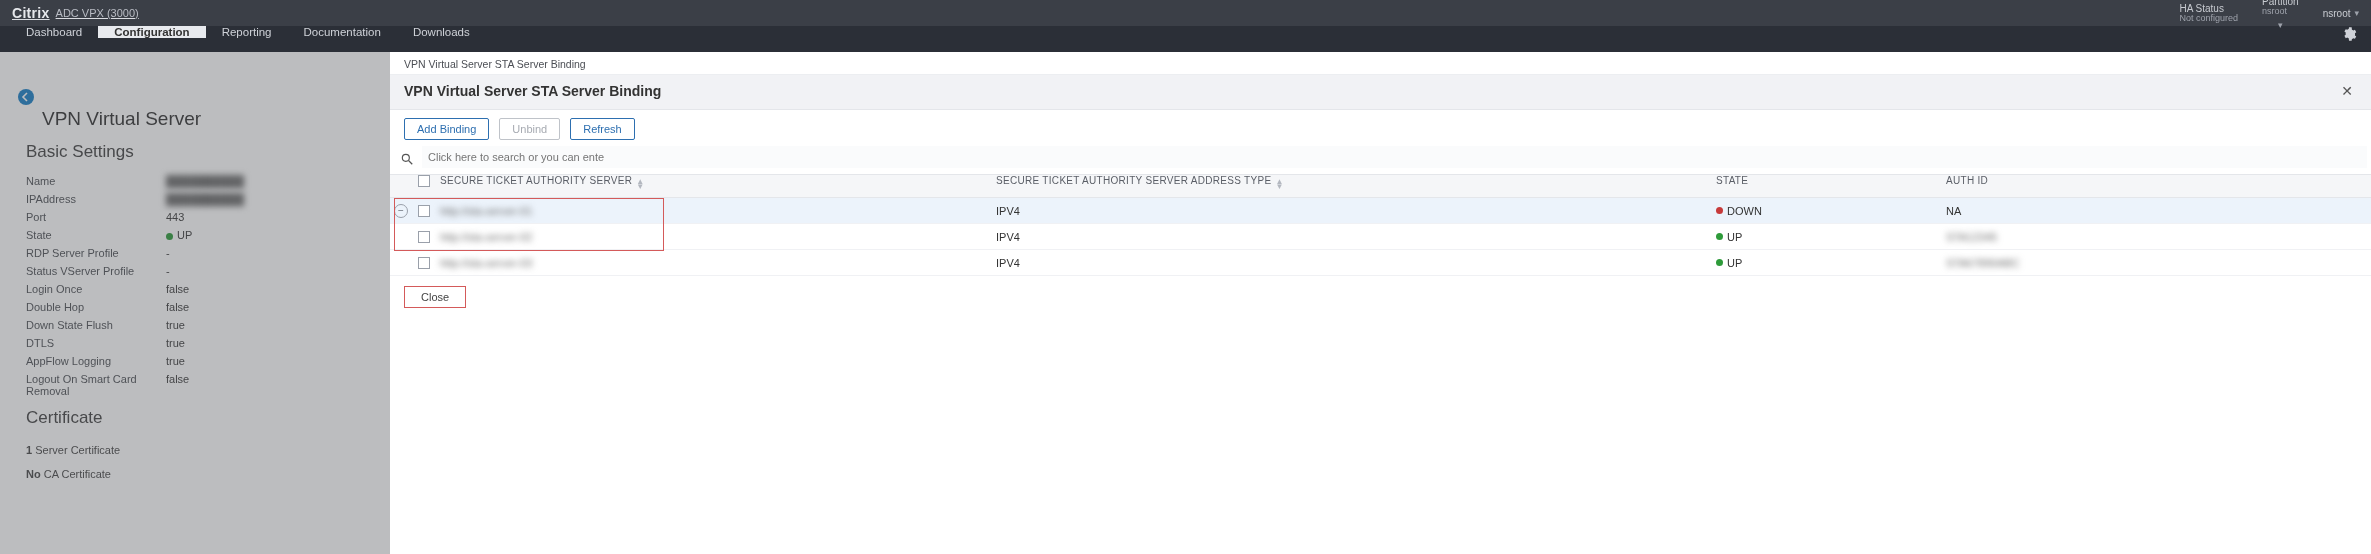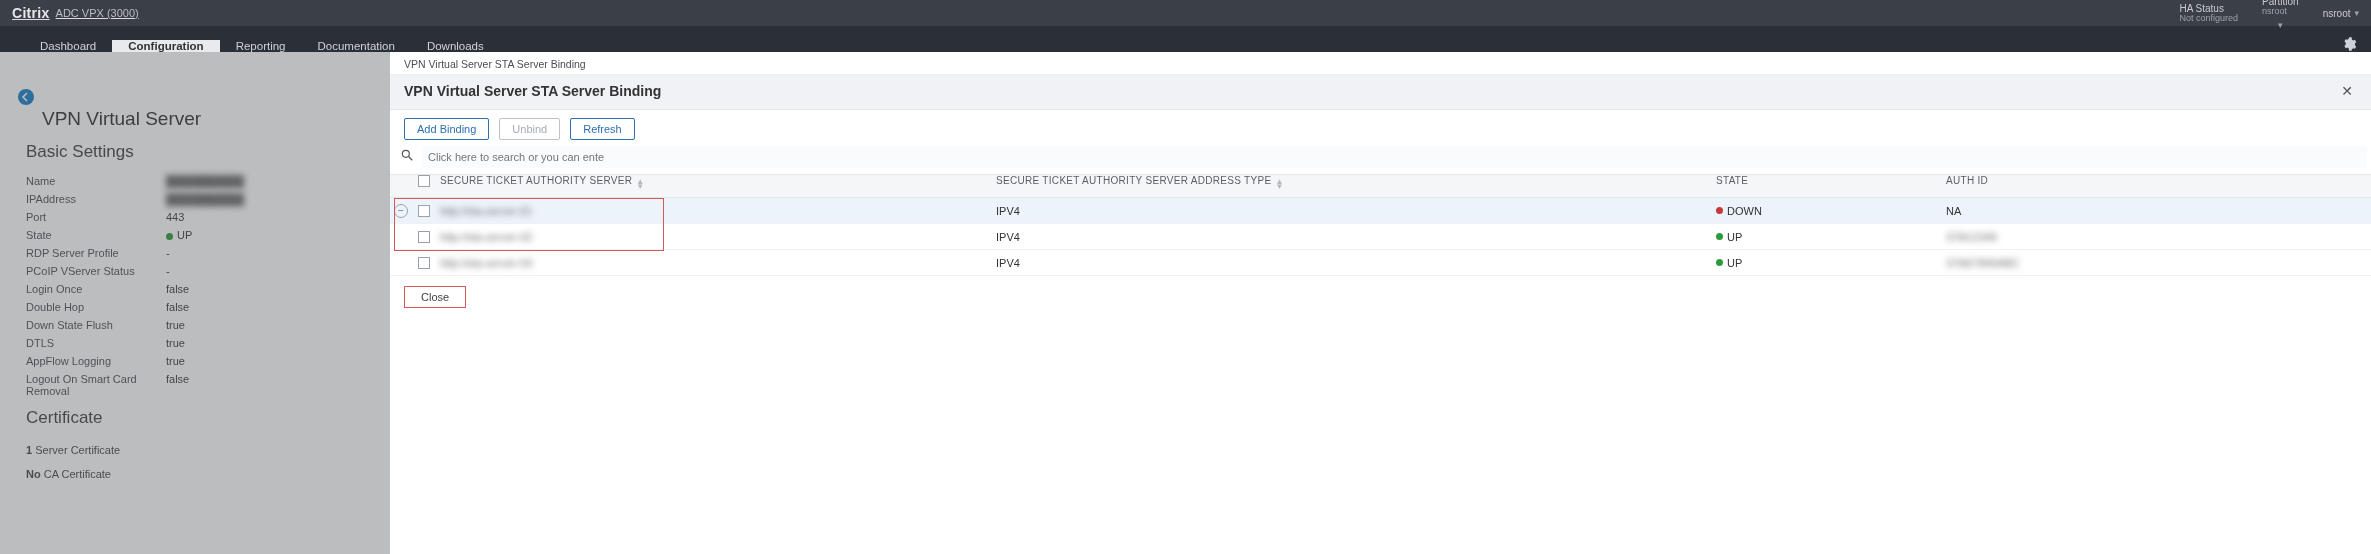--- a/index.html
+++ b/index.html
@@ -10,21 +10,21 @@
   .brand { display: flex; align-items: center; gap: 6px; text-decoration: underline; }
   .brand-name { color: #e6e8ec; font-size: 14px; font-weight: 600; letter-spacing: 0.3px; }
   .brand-sub { color: #b9bcc4; font-size: 11px; }
   .top-right { display: flex; align-items: center; gap: 24px; font-size: 10px; color: #c8cbd1; }
   .top-right .stack { display: flex; flex-direction: column; line-height: 1.1; align-items: flex-start; }
   .top-right .stack .sub { color: #9ea2ab; font-size: 9px; }
   .top-right .part { display: flex; align-items: center; gap: 4px; }
   .chev { font-size: 9px; color: #9ea2ab; }
 
   
-  .menubar { background: #2b2f37; height: 26px; display: flex; align-items: flex-end; padding-left: 24px; justify-content: space-between; }
+  .menubar { background: #2b2f37; height: 26px; display: flex; align-items: flex-start; padding-left: 10px; justify-content: space-between; }
   .menubar-left { display: flex; }
   .menu-item { color: #cfd2d8; font-size: 11.5px; padding: 0 16px; display: flex; align-items: center; cursor: pointer; }
   .menu-item.active { background: #e8eaee; color: #333; font-weight: 600; }
   .gear { color: #cfd2d8; font-size: 15px; padding: 0 14px; display: flex; align-items: center; cursor: pointer; }
 
   
   .bg-panel { position: absolute; top: 52px; left: 0; width: 390px; height: 320px; padding: 12px 16px 16px 18px; }
   .bg-title-row { display: flex; align-items: center; gap: 8px; margin-bottom: 12px; }
   .back-circle { width: 16px; height: 16px; border-radius: 50%; background: #1b80c7; display: flex; align-items: center; justify-content: center; color: #fff; font-size: 10px; }
   .bg-title { font-size: 19px; font-weight: 400; color: #333; margin-top: 44px; }
@@ -44,21 +44,21 @@
   .modal { position: absolute; top: 52px; left: 390px; right: 0; bottom: 0; background: #fff; display: flex; flex-direction: column; }
   .breadcrumb { font-size: 10.5px; color: #4b4e54; padding: 6px 14px 4px 14px; border-bottom: 1px solid #eceef1; }
   .modal-title-row { display: flex; align-items: center; justify-content: space-between; padding: 6px 14px 8px 14px; background: #f1f2f5; border-bottom: 1px solid #e4e6ea; }
   .modal-title { font-size: 14px; font-weight: 600; color: #333; }
   .close-x { font-size: 14px; color: #555; cursor: pointer; padding: 2px 4px; }
 
   .action-row { padding: 8px 14px 6px 14px; display: flex; gap: 10px; }
   .btn { border: 1px solid #2d6fb0; color: #2d6fb0; background: #fff; font-size: 11px; padding: 4px 12px; border-radius: 2px; cursor: pointer; }
   .btn.disabled { border-color: #bfc3c9; color: #a7abb2; cursor: default; }
 
-  .search-row { padding: 0 4px 6px 8px; display: flex; align-items: flex-start; gap: 6px; }
+  .search-row { padding: 0 4px 6px 8px; display: flex; align-items: flex-end; gap: 6px; }
   .search-icon { width: 18px; height: 18px; display: flex; align-items: center; justify-content: center; }
   .search-icon svg { width: 14px; height: 14px; stroke: #555; fill: none; stroke-width: 2; }
   .search-input { flex: 1; border: none; font-size: 11px; padding: 5px 6px; color: #555; background: #fafbfc; outline: none; }
 
   
   .tbl { width: 100%; }
   .tbl-head { display: flex; align-items: flex-start; background: #f5f6f8; border-top: 1px solid #e4e6ea; border-bottom: 1px solid #e4e6ea; height: 24px; font-size: 10px; color: #5a5e66; letter-spacing: 0.3px; }
   .tbl-row { display: flex; align-items: center; height: 26px; font-size: 11px; border-bottom: 1px solid #f0f1f4; }
   .tbl-row.sel { background: #ecf3fb; }
   .col-expand { width: 22px; display: flex; justify-content: center; }
@@ -148,21 +148,21 @@
       </div>
     <div class="kv">
         <span class="k">State</span>
         <span class="v state-dot-up">UP</span>
       </div>
     <div class="kv">
         <span class="k">RDP Server Profile</span>
         <span class="v">-</span>
       </div>
     <div class="kv">
-        <span class="k">PCoIP VServer Status</span>
+        <span class="k">Status VServer Profile</span>
         <span class="v">-</span>
       </div>
     <div class="kv">
         <span class="k">Login Once</span>
         <span class="v">false</span>
       </div>
     <div class="kv">
         <span class="k">Double Hop</span>
         <span class="v">false</span>
       </div>

